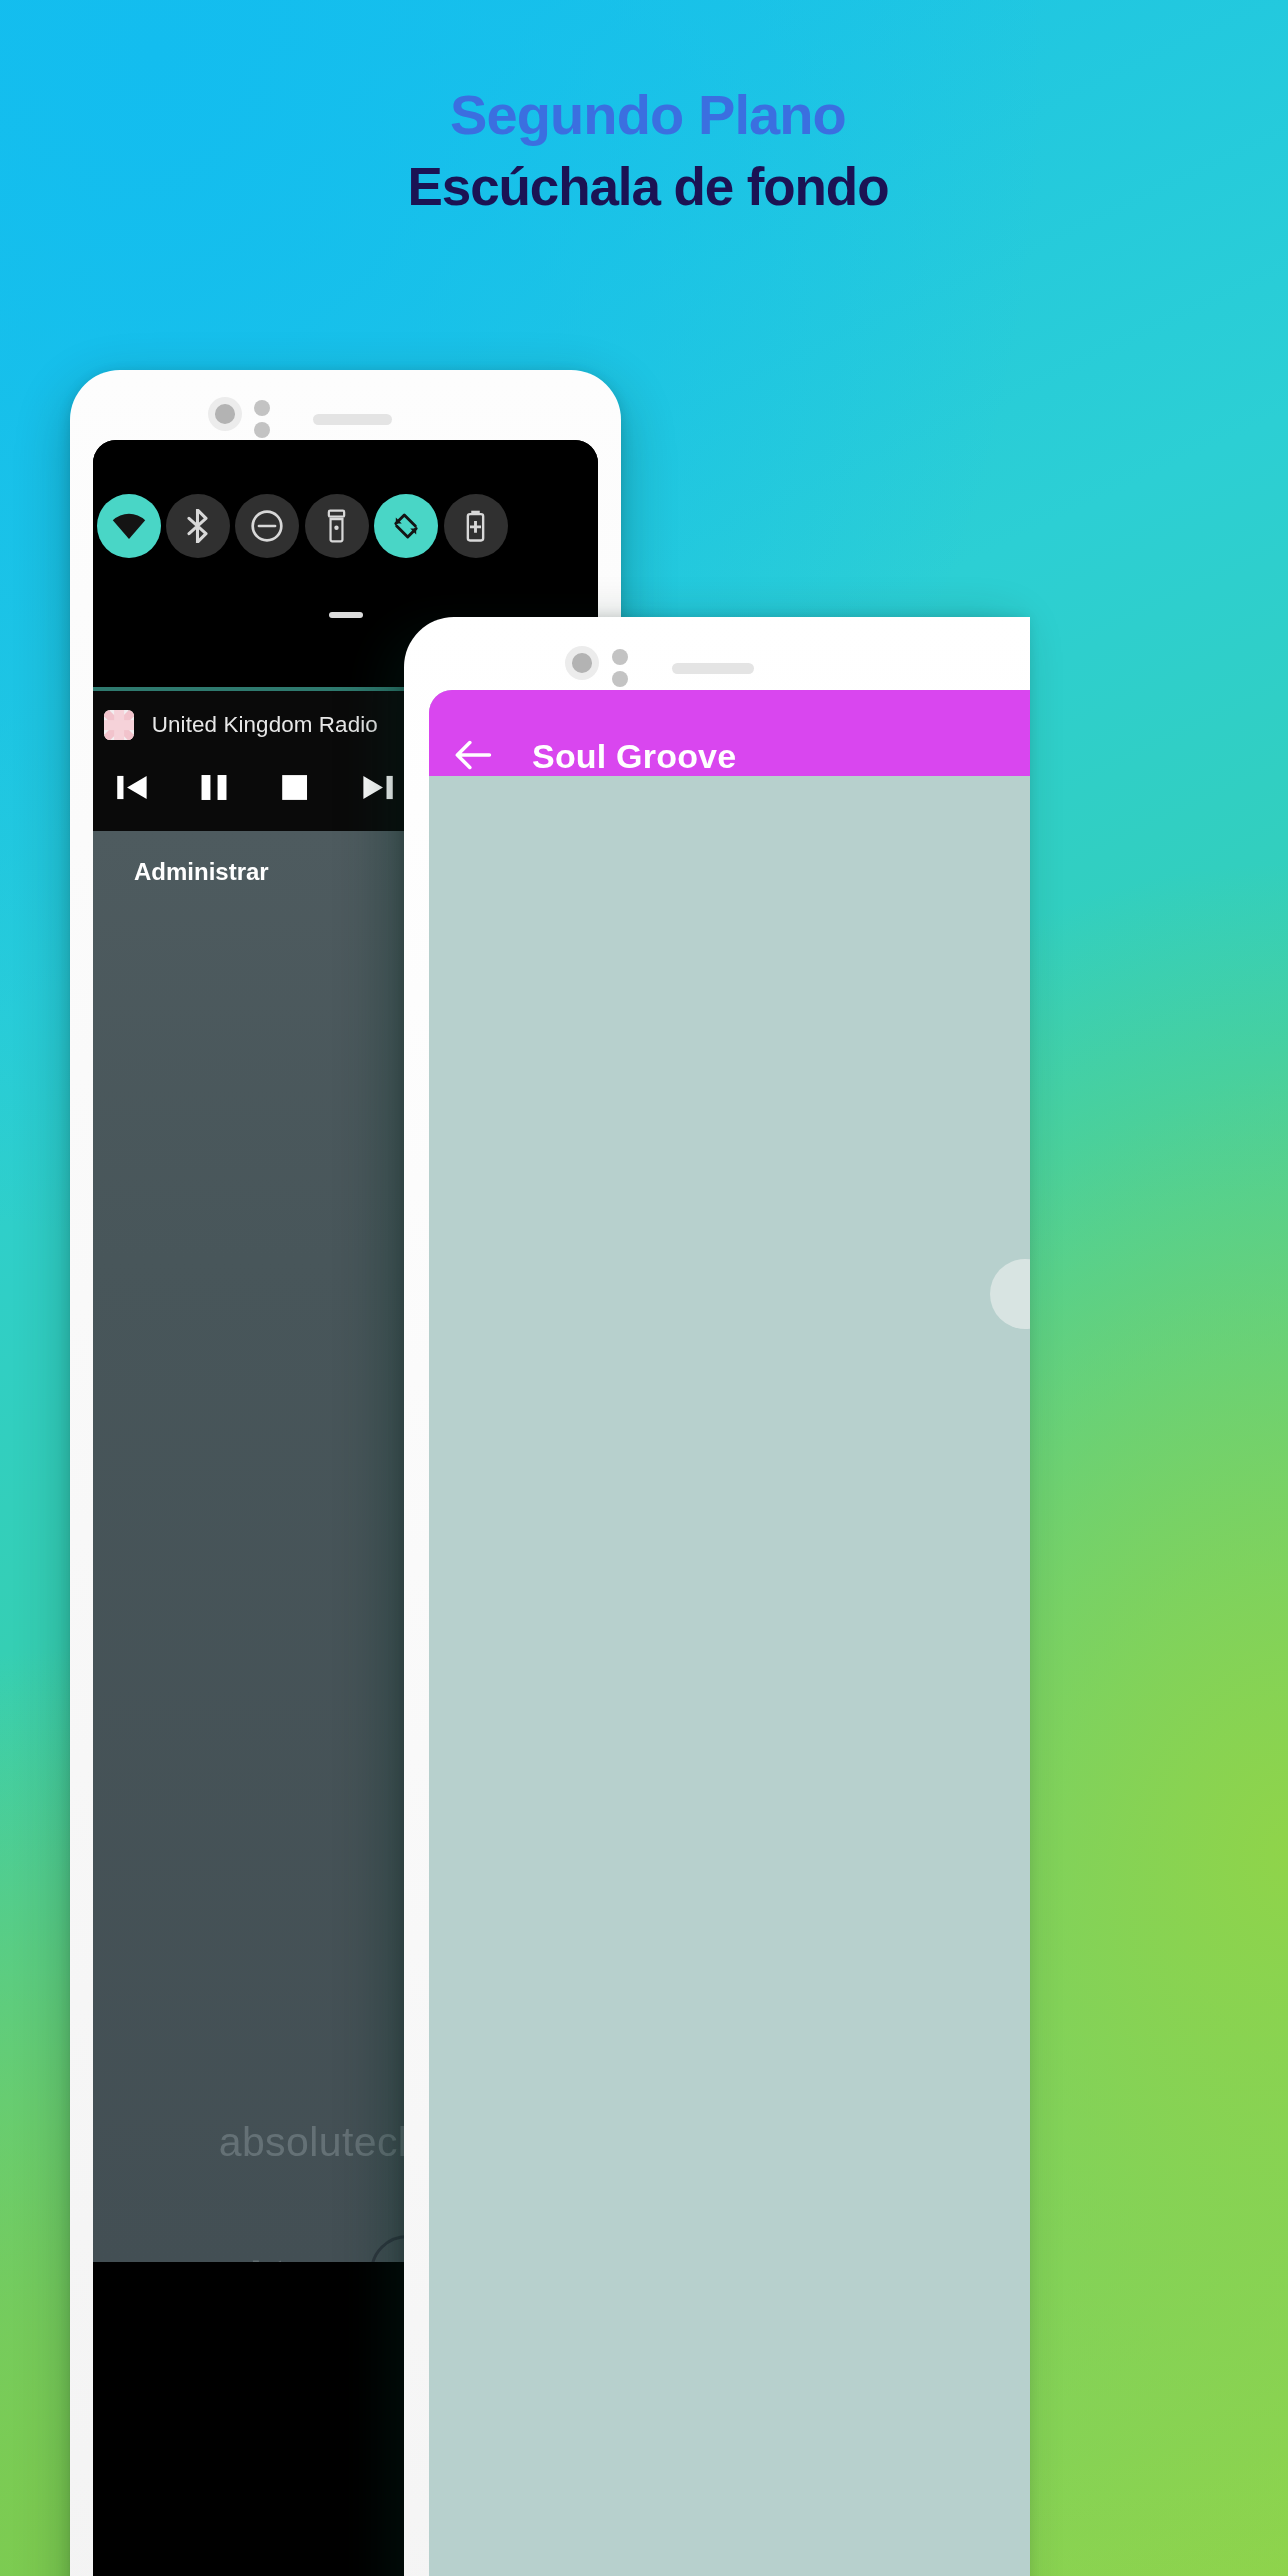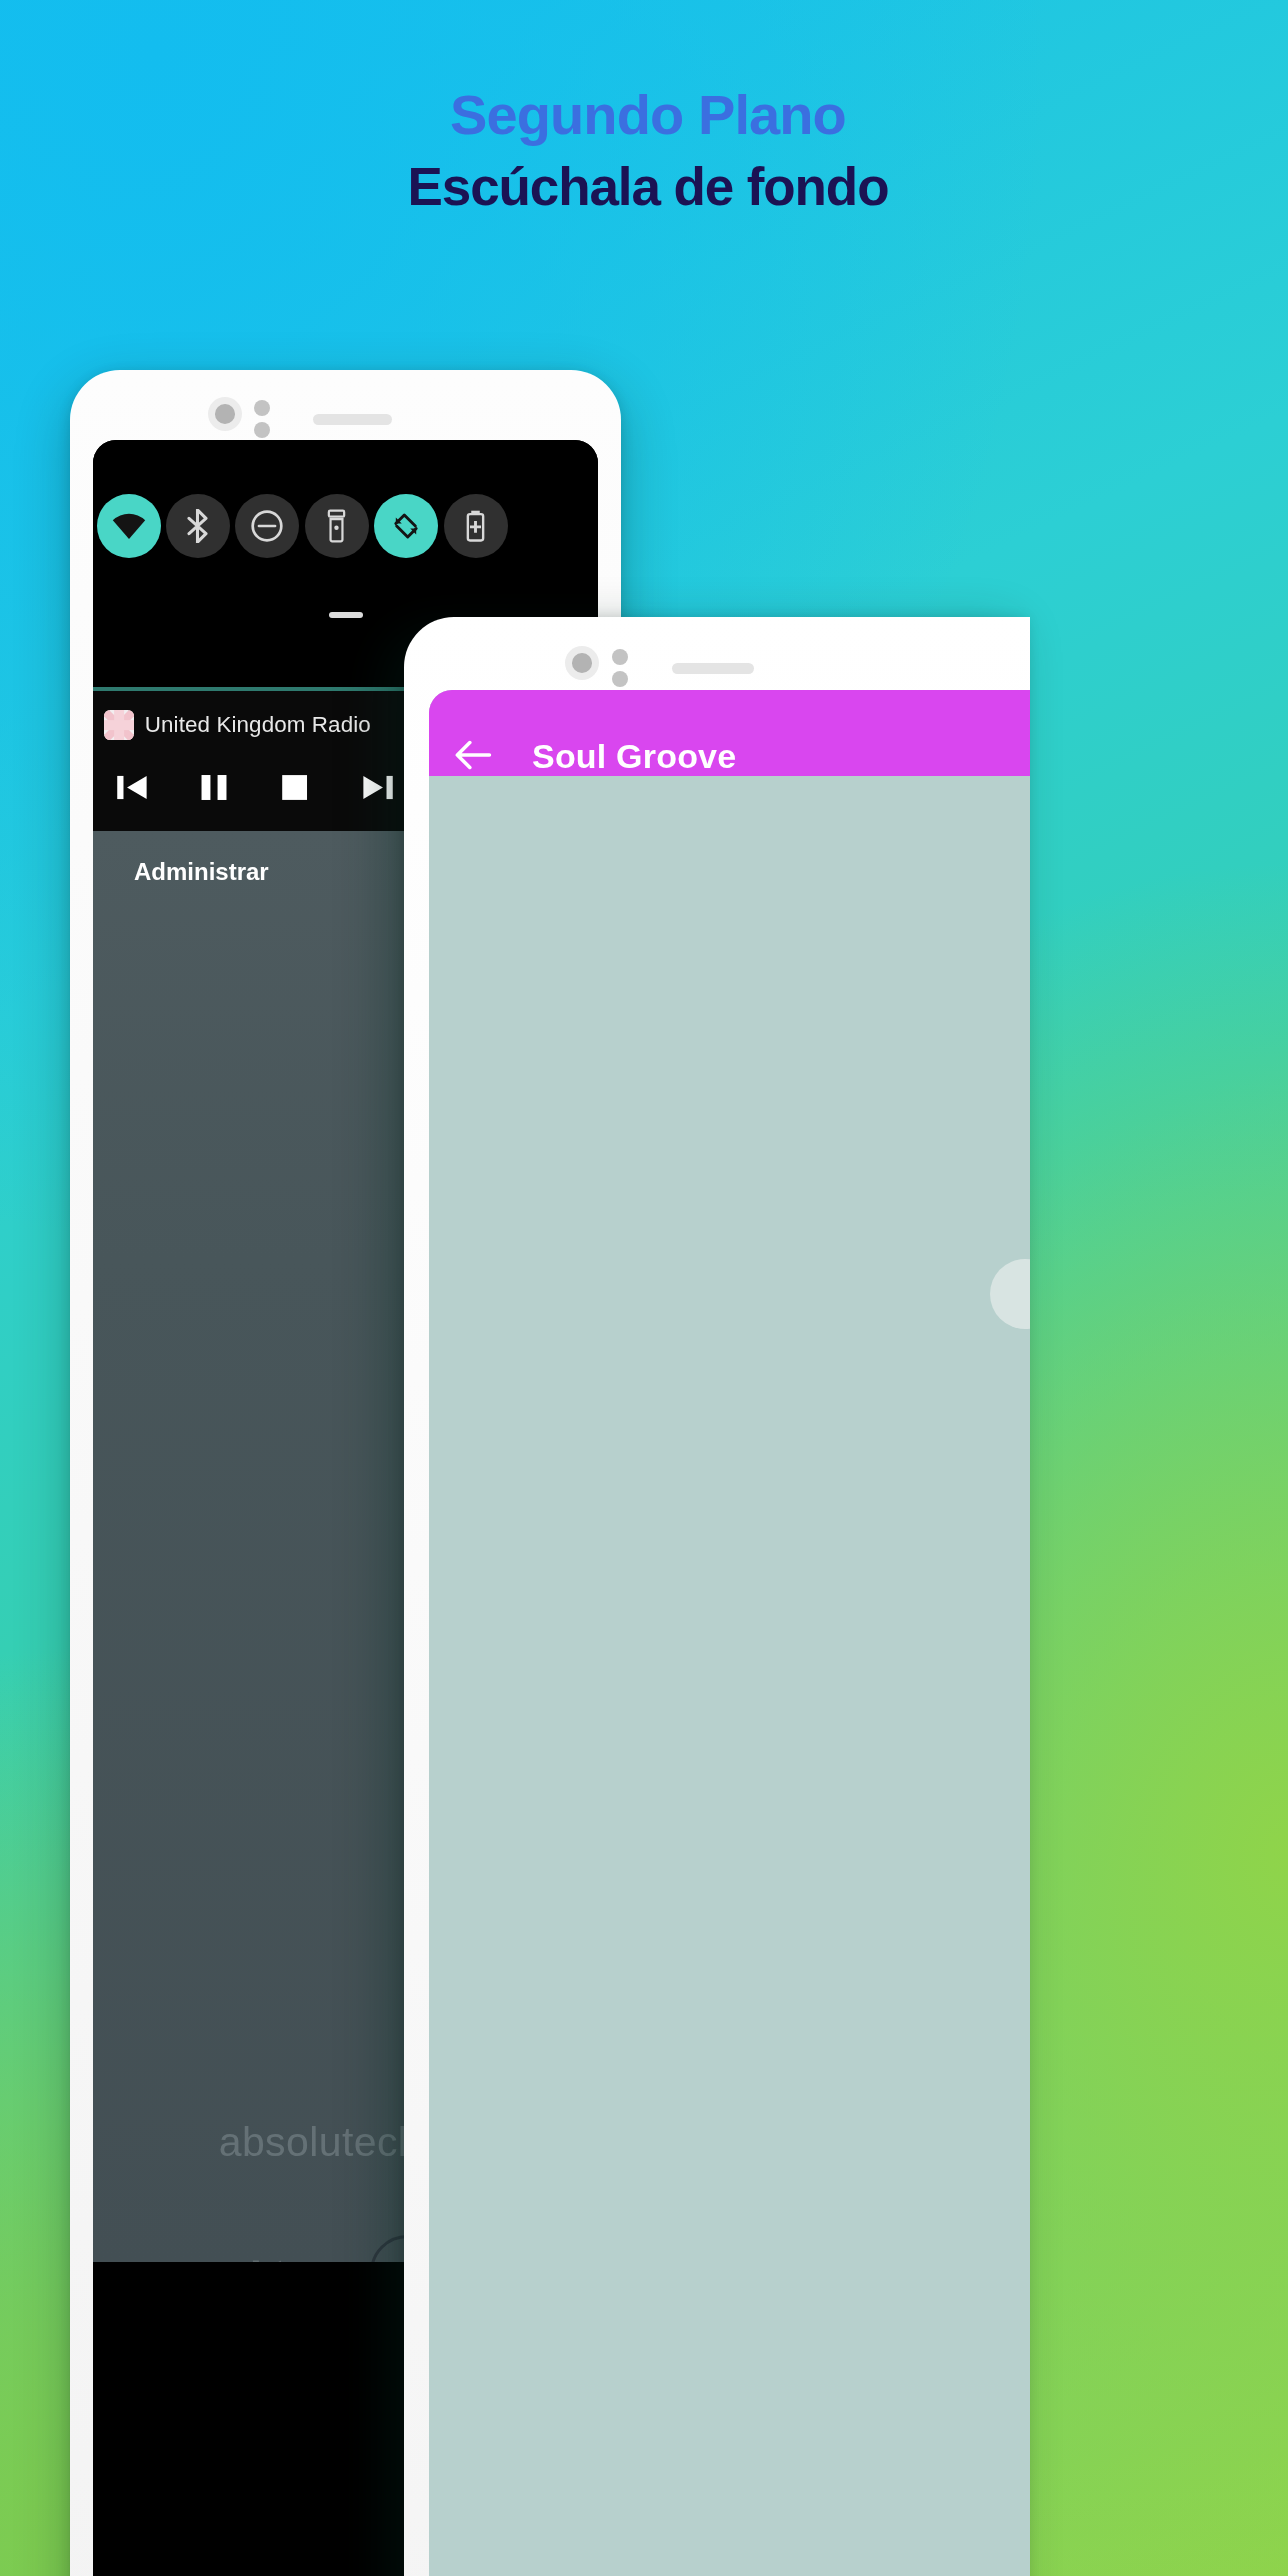--- a/index.html
+++ b/index.html
@@ -85,21 +85,21 @@
   #qs-handle {
     height:75px; background:#000; display:flex;
     align-items:flex-start; justify-content:center;
   }
   #qs-handle i { width:34px; height:6.3px; border-radius:3.6px; background:#dcdcdc; display:block; }
 
   #qs-divider { height:3.6px; background:#2f7a6f; }
 
   
   #media-notif { background:#0a0a0a; padding:19.7px 9px 23px 9px; }
-  #media-head { display:flex; align-items:center; gap:11px; padding-left:1.8px; }
+  #media-head { display:flex; align-items:center; gap:18px; padding-left:1.8px; }
   .flag-ico {
     width:30px; height:30px; border-radius:6.3px; overflow:hidden;
     background:#f2eef0; position:relative; flex:0 0 auto;
   }
   .flag-ico .d1, .flag-ico .d2 {
     position:absolute; left:50%; top:-22%; width:8px; height:144%;
     background:#f2c3cc; transform-origin:center;
   }
   .flag-ico .d1 { transform:translateX(-50%) rotate(45deg); }
   .flag-ico .d2 { transform:translateX(-50%) rotate(-45deg); }

